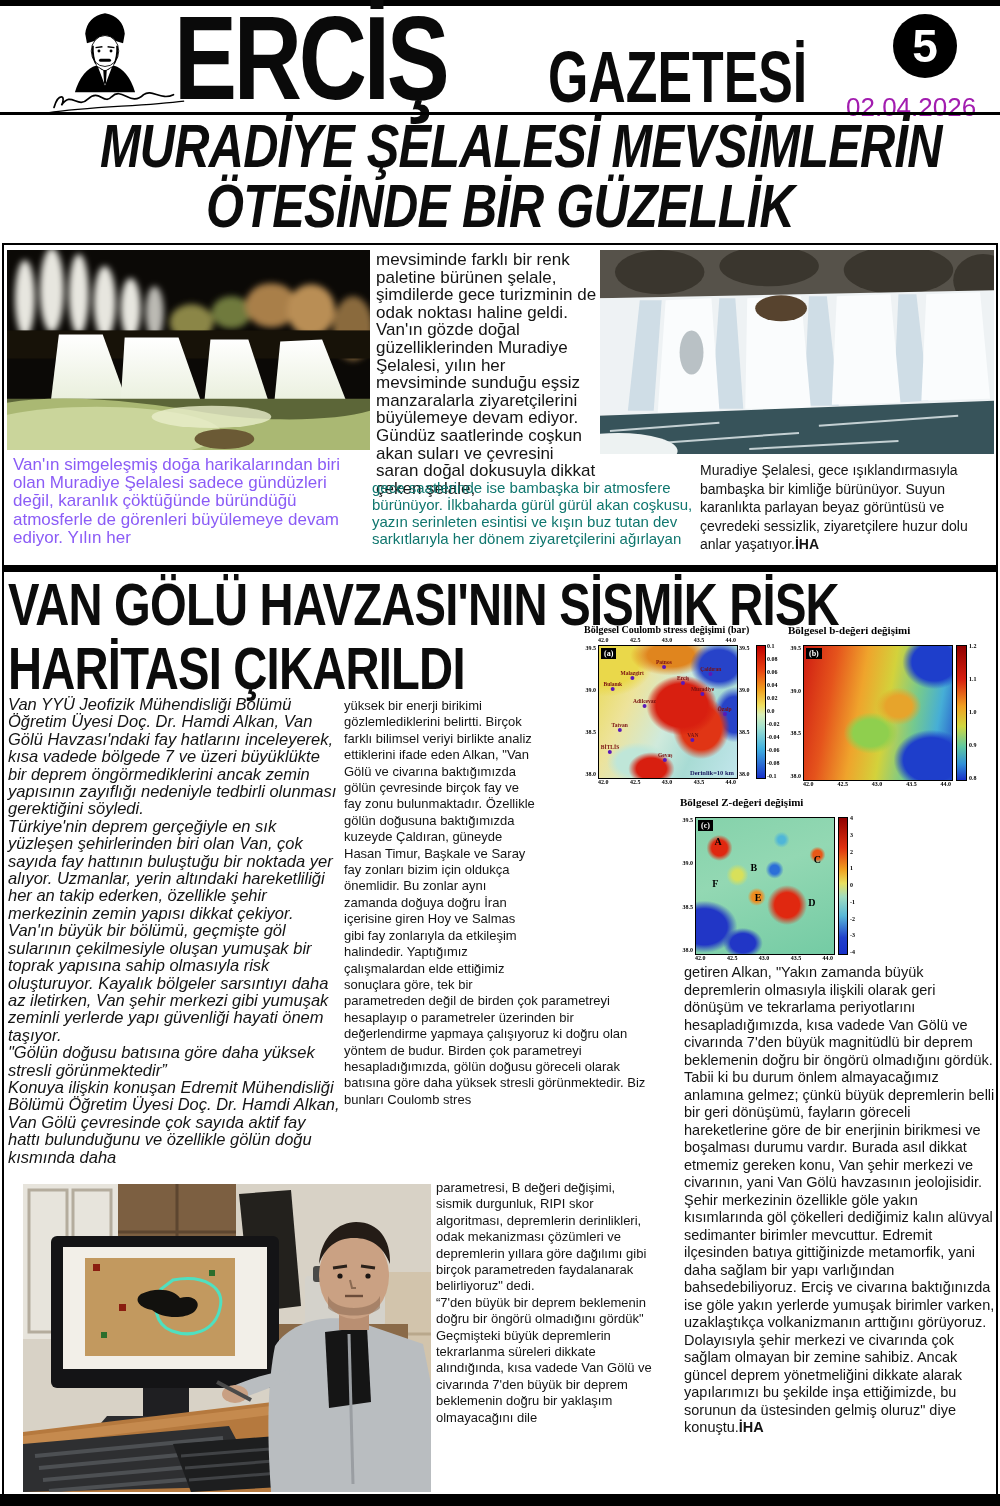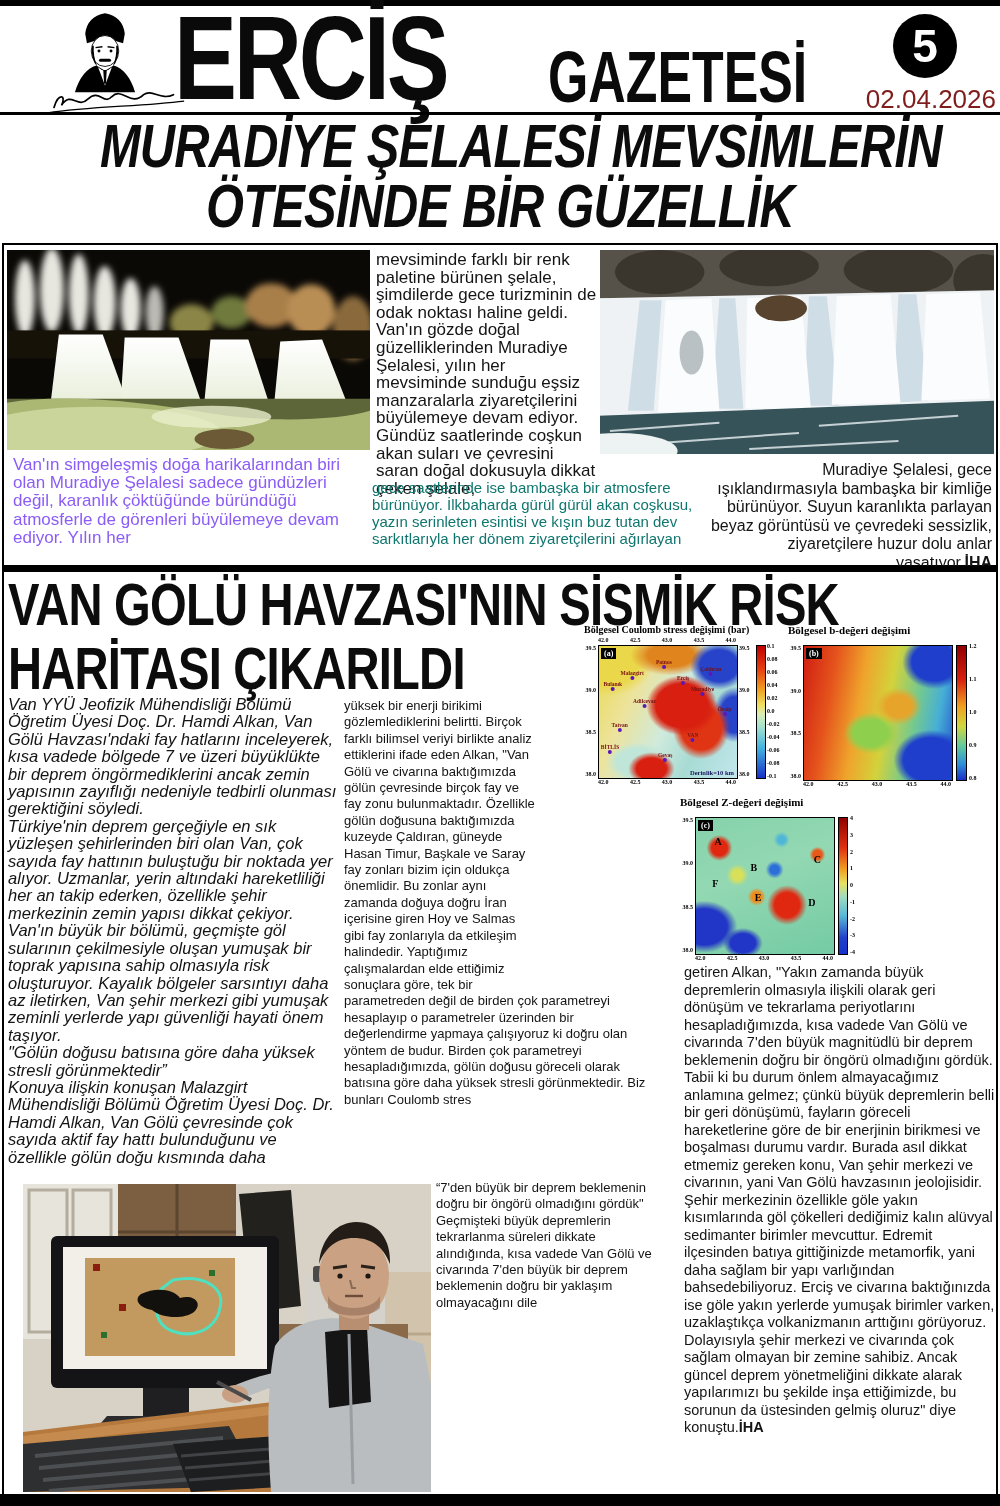--- a/index.html
+++ b/index.html
@@ -7,38 +7,38 @@
         font-family:"Liberation Sans",sans-serif;color:#111;}
   .abs{position:absolute;}
   
   .topbar{left:0;top:0;width:1000px;height:6px;background:#000;}
   .m-main{left:174px;top:6px;font-size:118px;line-height:104px;font-weight:700;letter-spacing:-4px;
           transform:scaleX(.80);transform-origin:left top;white-space:nowrap;color:#0a0a0a;}
   .m-sub{left:548px;top:46px;font-size:72px;line-height:62px;font-weight:700;letter-spacing:0px;
          transform:scaleX(.72);transform-origin:left top;white-space:nowrap;color:#0a0a0a;}
   .pgcircle{left:893px;top:14px;width:64px;height:64px;border-radius:50%;background:#000;color:#fff;
             font-size:46px;font-weight:700;display:flex;align-items:center;justify-content:center;}
-  .dateline{left:846px;top:84px;width:150px;text-align:right;font-size:26px;color:#7f1d1d;}
+  .dateline{left:846px;top:92px;width:150px;text-align:left;font-size:26px;color:#a21caf;}
   .hrule{left:0;top:112px;width:1000px;height:3px;background:#000;}
   
   .hl1wrap{left:0;top:116px;width:1000px;text-align:center;font-style:italic;}
   .hl1{font-size:61px;line-height:60px;font-weight:700;letter-spacing:-1px;white-space:nowrap;
        transform:scaleX(.80);transform-origin:center top;display:block;color:#0c0c0c;}
   .hl2{font-size:59px;line-height:62px;font-weight:700;letter-spacing:-1px;white-space:nowrap;
        transform:scaleX(.80);transform-origin:left top;display:block;color:#0c0c0c;}
   
   .a1box{left:2px;top:243px;width:992px;height:320px;border:2px solid #000;}
   .a2box{left:2px;top:566px;width:992px;height:932px;border-left:2px solid #000;border-right:2px solid #000;
          border-top:6px solid #000;border-bottom:0;}
   .botbar{left:0;top:1494px;width:1000px;height:12px;background:#000;}
   
   .cap1{font-size:17px;line-height:18.2px;color:#8b5cf6;}
   .mida{font-size:17px;line-height:17.6px;color:#141414;}
   .midb{font-size:15px;line-height:17px;color:#0f766e;}
-  .cap2{font-size:16px;line-height:18.6px;color:#141414;text-align:right;}
+  .cap2{font-size:14px;line-height:18.6px;color:#141414;}
   .c1{font-size:16.5px;line-height:17.4px;color:#141414;}
   .c2{font-size:13px;line-height:16.4px;color:#141414;}
   .c3{font-size:14.5px;line-height:17.5px;color:#141414;}
   .c1 p,.c2 p{margin:0;}
   .spacer-r{float:right;width:108px;height:292px;}
   b.credit{font-weight:700;}
   
   .fig{font-family:"Liberation Serif",serif;color:#000;}
   .fig-title{font-weight:700;}
   .ticks-col{display:flex;flex-direction:column;justify-content:space-between;font-size:6px;font-weight:700;}
@@ -212,28 +212,29 @@
       <span class="hl2">VAN GÖLÜ HAVZASI'NIN SİSMİK RİSK</span>
     </div>
     <div class="abs" style="left:4px;top:66px;">
       <span class="hl2">HARİTASI ÇIKARILDI</span>
     </div>
 
     <div class="abs c1" style="left:4px;top:124px;width:332px;font-style:italic;">
       <p> Van YYÜ Jeofizik Mühendisliği Bölümü Öğretim Üyesi Doç. Dr. Hamdi Alkan, Van Gölü Havzası'ndaki fay hatlarını inceleyerek, kısa vadede bölgede 7 ve üzeri büyüklükte bir deprem öngörmediklerini ancak zemin yapısının zayıflığı nedeniyle tedbirli olunması gerektiğini söyledi.</p>
       <p>Türkiye'nin deprem gerçeğiyle en sık yüzleşen şehirlerinden biri olan Van, çok sayıda fay hattının buluştuğu bir noktada yer alıyor. Uzmanlar, yerin altındaki hareketliliği her an takip ederken, özellikle şehir merkezinin zemin yapısı dikkat çekiyor. Van'ın büyük bir bölümü, geçmişte göl sularının çekilmesiyle oluşan yumuşak bir toprak yapısına sahip olmasıyla risk oluşturuyor. Kayalık bölgeler sarsıntıyı daha az iletirken, Van şehir merkezi gibi yumuşak zeminli yerlerde yapı güvenliği hayati önem taşıyor.</p>
       <p>"Gölün doğusu batısına göre daha yüksek stresli görünmektedir”</p>
-      <p>Konuya ilişkin konuşan Malazgirt Mühendisliği Bölümü Öğretim Üyesi Doç. Dr. Hamdi Alkan, Van Gölü çevresinde çok sayıda aktif fay hattı bulunduğunu ve özellikle gölün doğu kısmında daha</p>
+      <p>Konuya ilişkin konuşan Edremit Mühendisliği Bölümü Öğretim Üyesi Doç. Dr. Hamdi Alkan, Van Gölü çevresinde çok sayıda aktif fay hattı bulunduğunu ve özellikle gölün doğu kısmında daha</p>
     </div>
 
     <div class="abs c2" style="left:340px;top:126px;width:303px;">
       <span class="spacer-r"></span>
       <span>yüksek bir enerji birikimi gözlemlediklerini belirtti. Birçok farklı bilimsel veriyi birlikte analiz ettiklerini ifade eden Alkan, "Van Gölü ve civarına baktığımızda gölün çevresinde birçok fay ve fay zonu bulunmaktadır. Özellikle gölün doğusuna baktığımızda kuzeyde Çaldıran, güneyde Hasan Timur, Başkale ve Saray fay zonları bizim için oldukça önemlidir. Bu zonlar aynı zamanda doğuya doğru İran içerisine giren Hoy ve Salmas gibi fay zonlarıyla da etkileşim halindedir. Yaptığımız çalışmalardan elde ettiğimiz sonuçlara göre, tek bir parametreden değil de birden çok parametreyi hesaplayıp o parametreler üzerinden bir değerlendirme yapmaya çalışıyoruz ki doğru olan yöntem de budur. Birden çok parametreyi hesapladığımızda, gölün doğusu göreceli olarak batısına göre daha yüksek stresli görünmektedir. Biz bunları Coulomb stres</span>
     </div>
     <div class="abs c2" style="left:432px;top:608px;width:216px;">
+      <p>parametresi, B değeri değişimi, sismik durgunluk, RIPI skor algoritması, depremlerin derinlikleri, odak mekanizması çözümleri ve depremlerin yıllara göre dağılımı gibi birçok parametreden faydalanarak belirliyoruz" dedi.</p>
       <p>“7'den büyük bir deprem beklemenin doğru bir öngörü olmadığını gördük"</p>
       <p>Geçmişteki büyük depremlerin tekrarlanma süreleri dikkate alındığında, kısa vadede Van Gölü ve civarında 7'den büyük bir deprem beklemenin doğru bir yaklaşım olmayacağını dile</p>
     </div>
 
     <div class="abs c3" style="left:680px;top:392px;width:312px;">
       <span>getiren Alkan, "Yakın zamanda büyük depremlerin olmasıyla ilişkili olarak geri dönüşüm ve tekrarlama periyotlarını hesapladığımızda, kısa vadede Van Gölü ve civarında 7'den büyük magnitüdlü bir deprem beklemenin doğru bir öngörü olmadığını gördük. Tabii ki bu durum önlem almayacağımız anlamına gelmez; çünkü büyük depremlerin belli bir geri dönüşümü, fayların göreceli hareketlerine göre de bir enerjinin birikmesi ve boşalması durumu vardır. Burada asıl dikkat etmemiz gereken konu, Van şehir merkezi ve civarının, yani Van Gölü havzasının jeolojisidir. Şehir merkezinin özellikle göle yakın kısımlarında göl çökelleri dediğimiz kalın alüvyal sedimanter birimler mevcuttur. Edremit ilçesinden batıya gittiğinizde metamorfik, yani daha sağlam bir yapı varlığından bahsedebiliyoruz. Erciş ve civarına baktığınızda ise göle yakın yerlerde yumuşak birimler varken, uzaklaştıkça volkanizmanın arttığını görüyoruz. Dolayısıyla şehir merkezi ve civarında çok sağlam olmayan bir zemine sahibiz. Ancak güncel deprem yönetmeliğini dikkate alarak yapılarımızı bu şekilde inşa ettiğimizde, bu sorunun da üstesinden gelmiş oluruz" diye konuştu.</span><b class="credit">İHA</b>
     </div>
 
     <div class="abs fig" style="left:580px;top:52px;width:202px;height:172px;">
       <div class="fig-title" style="font-size:10px;">Bölgesel Coulomb stress değişimi (bar)</div>

